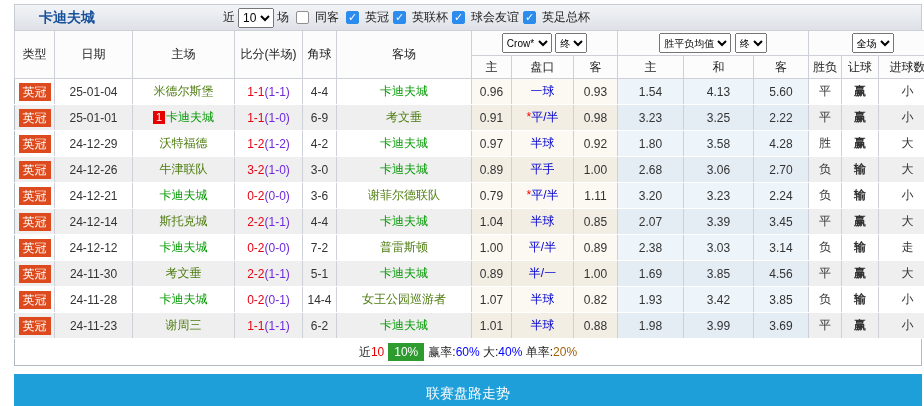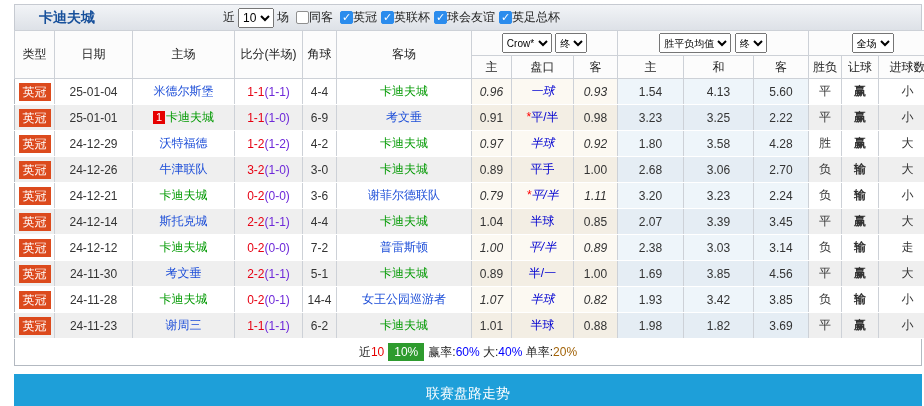--- a/index.html
+++ b/index.html
@@ -21,21 +21,21 @@
 
   
   .titlebar{
     height:26px;border:1px solid #c6cad1;border-bottom:none;
     background:linear-gradient(#f2f4f7,#dde1e7);
     display:flex;align-items:center;
   }
   .title{color:#17509b;font-weight:bold;font-size:14px;margin-left:24px;white-space:nowrap;}
   .filters{display:flex;align-items:center;margin-left:128px;gap:3px;white-space:nowrap;}
   .filters select{height:20px;font-size:12px;}
-  .cb-label{display:inline-flex;align-items:center;gap:0;margin-left:4px;cursor:pointer;}
+  .cb-label{display:inline-flex;align-items:center;gap:6px;margin-left:4px;cursor:pointer;}
   .cb{
     width:13px;height:13px;border:1px solid #8f8f8f;background:#fff;
     display:inline-block;border-radius:2px;position:relative;flex:0 0 auto;
   }
   .cb.checked{background:#2b8ced;border-color:#2b8ced;}
   .cb.checked::after{
     content:"✓";color:#fff;font-size:11px;font-weight:bold;
     position:absolute;left:1px;top:-1px;line-height:13px;
   }
 
@@ -51,35 +51,35 @@
   }
   table.grid th.group{height:25px;}
   table.grid th select{font-size:10px;height:20px;max-width:95%;}
   table.grid td{
     text-align:center;height:26px;padding:0 1px;color:#333;
     border-right:1px solid #cdd1d7;border-bottom:1px solid #fff;
     overflow:hidden;white-space:nowrap;
   }
   tr.odd  td{background:#ffffff;}
   tr.even td{background:#efefef;}
-  tr.odd  td.crow{background:#fcf9f2;font-style:italic;}
+  tr.odd  td.crow{background:#fcf9f2;}
   tr.even td.crow{background:#f3eee4;}
   tr.odd  td.mean{background:#eef5fa;}
   tr.even td.mean{background:#e5edf4;}
 
   .league-badge{
     background:var(--league-badge);color:#fff;padding:1px 4px;
     font-size:12px;display:inline-block;line-height:16px;
   }
   .rank-badge{
     background:#e60000;color:#fff;font-size:11px;line-height:13px;
     padding:0 3px;display:inline-block;margin-right:1px;
   }
   .c-date{color:#444;}
-  .team{color:#1d4ed8;}
+  .team{color:#4d7c0f;}
   .team.focus{color:var(--focus-team);}
   .score-ft{color:var(--score-red);}
   .score-ht{color:#6d28d9;}
   .handicap{color:var(--accent-blue);}
   .star{color:#f00;}
   td.mean{color:#333;}
   td.mean-draw{color:#4a7ab5;}
   .c-red{color:#e10000;}
   .c-blue{color:#0000cc;}
   .c-green{color:#008800;}
@@ -348,21 +348,21 @@
           <td><span class="league-badge">英冠</span></td>
           <td class="c-date">24-11-23</td>
           <td><span class="team">谢周三</span></td>
           <td><span class="score-ft">1-1</span><span class="score-ht">(1-1)</span></td>
           <td>6-2</td>
           <td><span class="team focus">卡迪夫城</span></td>
           <td class="crow">1.01</td>
           <td class="crow"><span class="handicap">半球</span></td>
           <td class="crow">0.88</td>
           <td class="mean">1.98</td>
-          <td class="mean mean-draw">1.82</td>
+          <td class="mean mean-draw">3.99</td>
           <td class="mean">3.69</td>
           <td class="c-blue">平</td>
           <td class="c-red bold">赢</td>
           <td class="c-green">小</td>
         </tr>
       </tbody>
   </table>
 
   <div class="summary" id="summary-bar"><span class="seg-plain">近</span><span class="seg-red">10</span><span class="seg-badge">10%</span><span class="seg-plain">赢率:</span><span class="seg-blue">60%</span><span class="seg-plain"> 大:</span><span class="seg-blue">40%</span><span class="seg-plain"> 单率:</span><span class="seg-green">20%</span></div>
 

